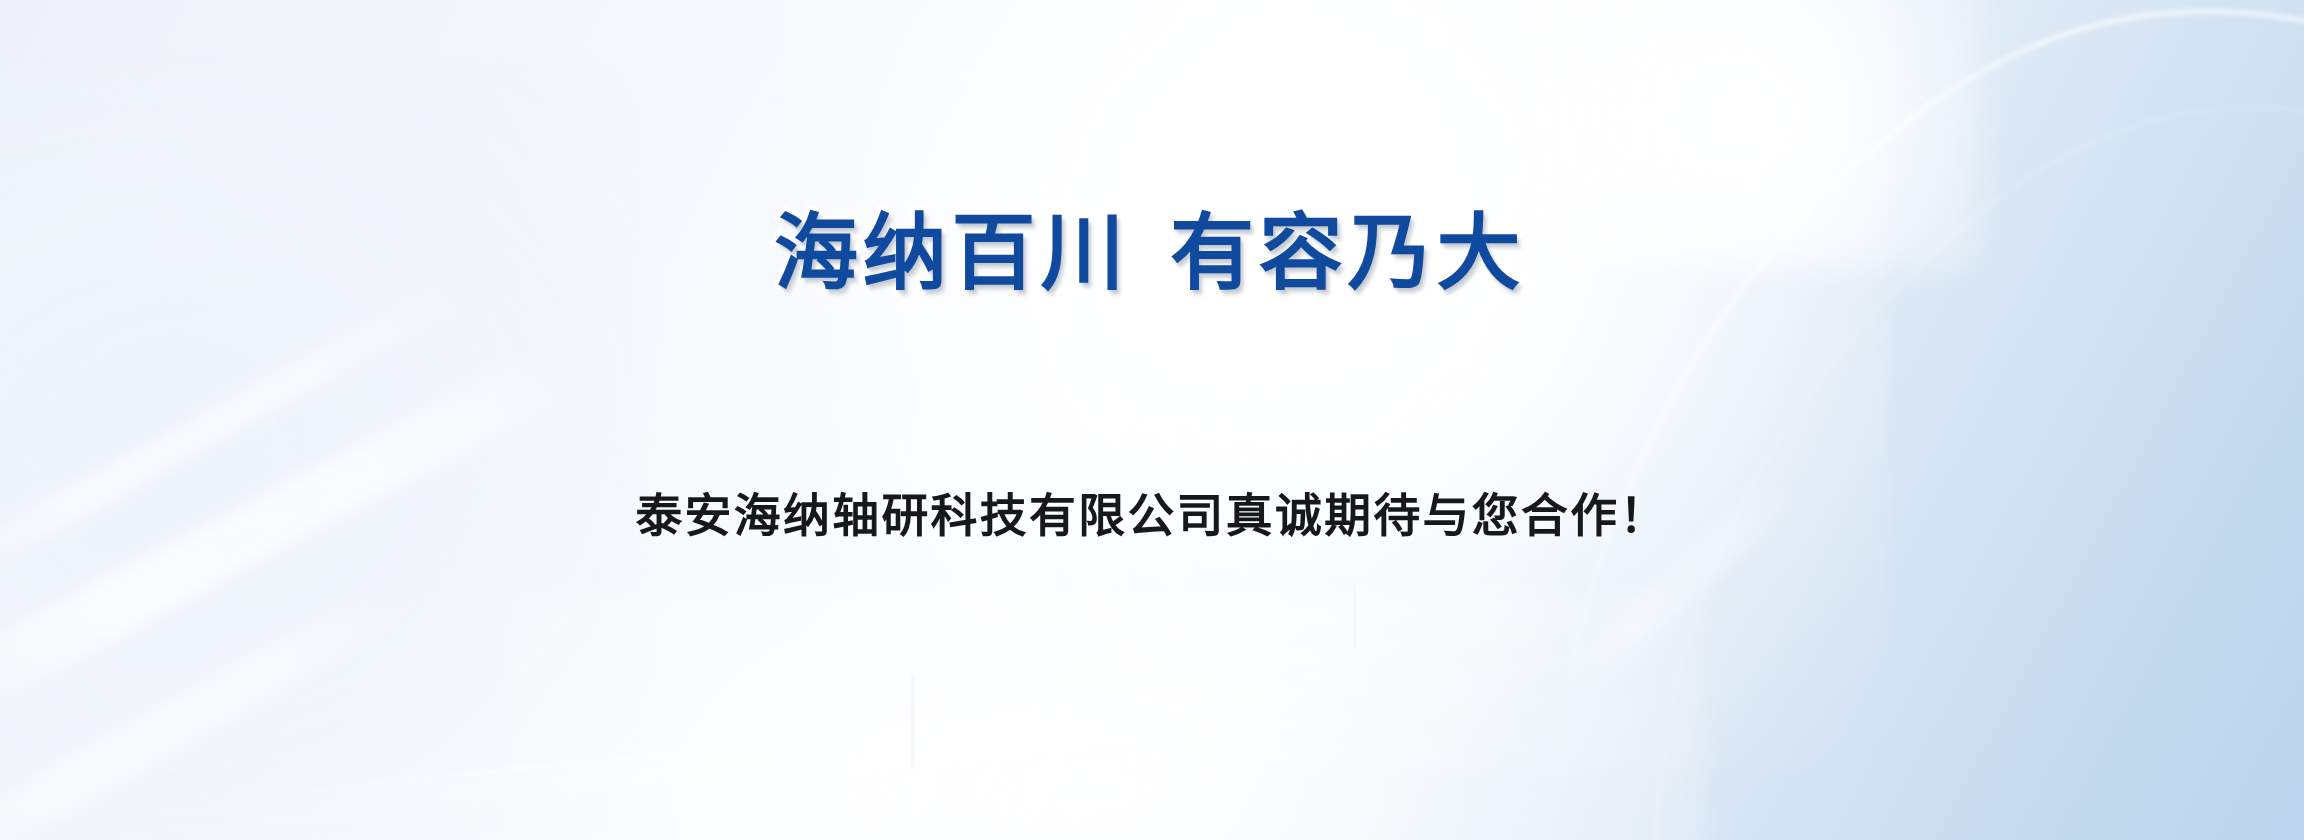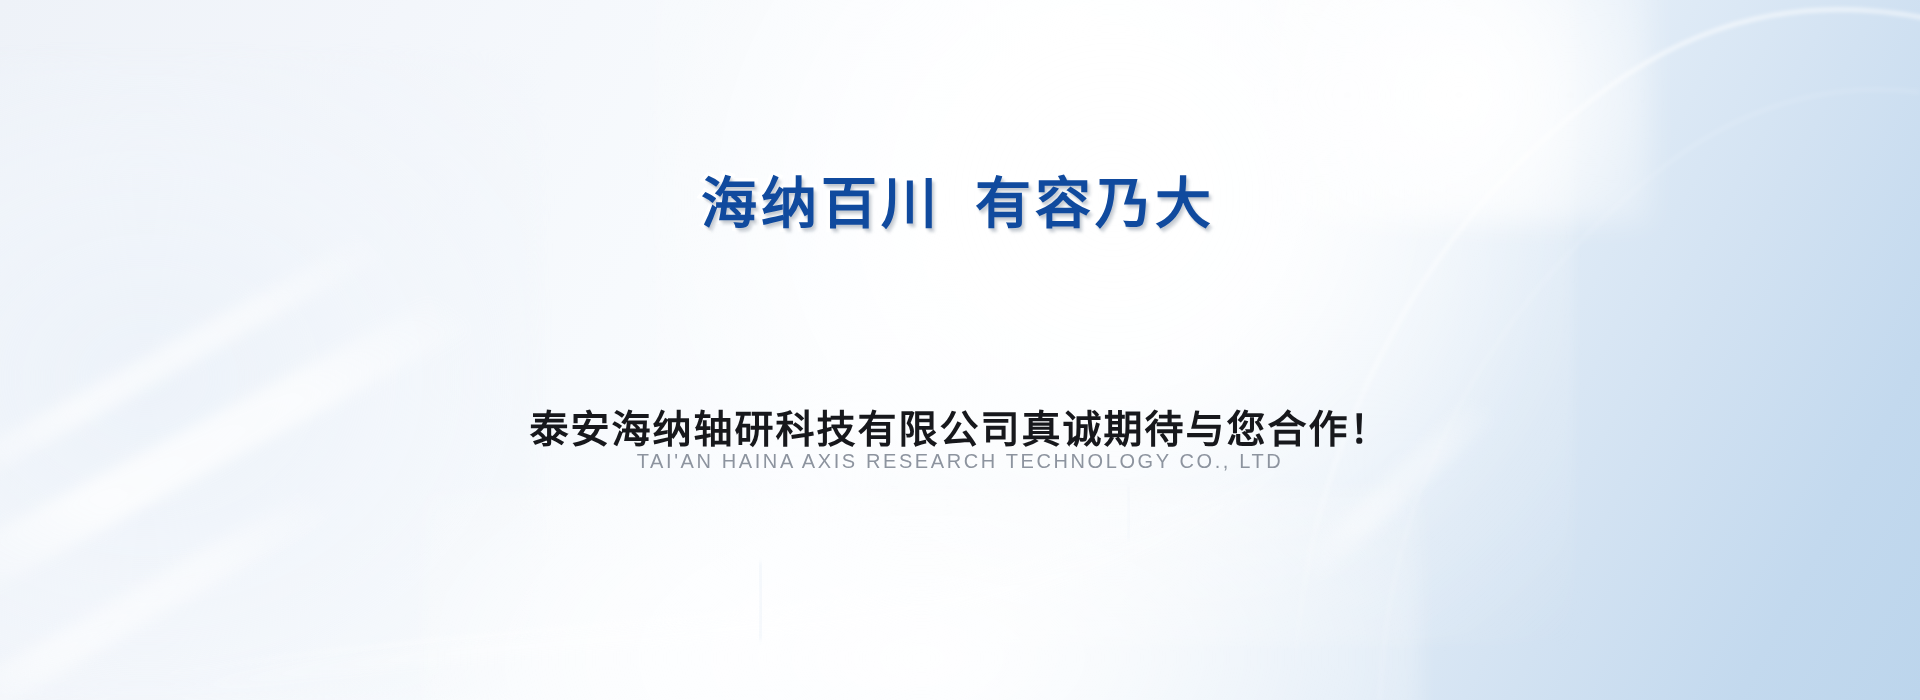--- a/index.html
+++ b/index.html
@@ -115,21 +115,21 @@
   }
 
   .headline {
     margin: 0;
     position: absolute;
     top: 176px;
     left: 0;
     right: 4px;
     text-align: center;
     font-family: "DejaVu Sans", "Liberation Sans", sans-serif;
-    font-size: 56px;
+    font-size: 70px;
     font-weight: 700;
     line-height: 1.0;
     letter-spacing: 4px;
     color: #104a9e;
     -webkit-text-stroke: 7px #ffffff;
     paint-order: stroke fill;
     text-shadow:
        3px 4px 3px rgba(120,132,150,0.30),
        1px 2px 2px rgba(120,132,150,0.22);
     white-space: nowrap;
@@ -233,16 +233,15 @@
   </div>
 
   <div class="content">
 
     <h1 class="headline">
       <span>海纳百川</span><span class="gap"></span><span>有容乃大</span>
     </h1>
 
     <div class="sub-cn">泰安海纳轴研科技有限公司真诚期待与您合作！</div>
 
-    <div class="sub-en">TAI'AN HAINA AXIS RESEARCH TECHNOLOGY CO., LTD</div>
   </div>
 
 </div>
 
 </body></html>

